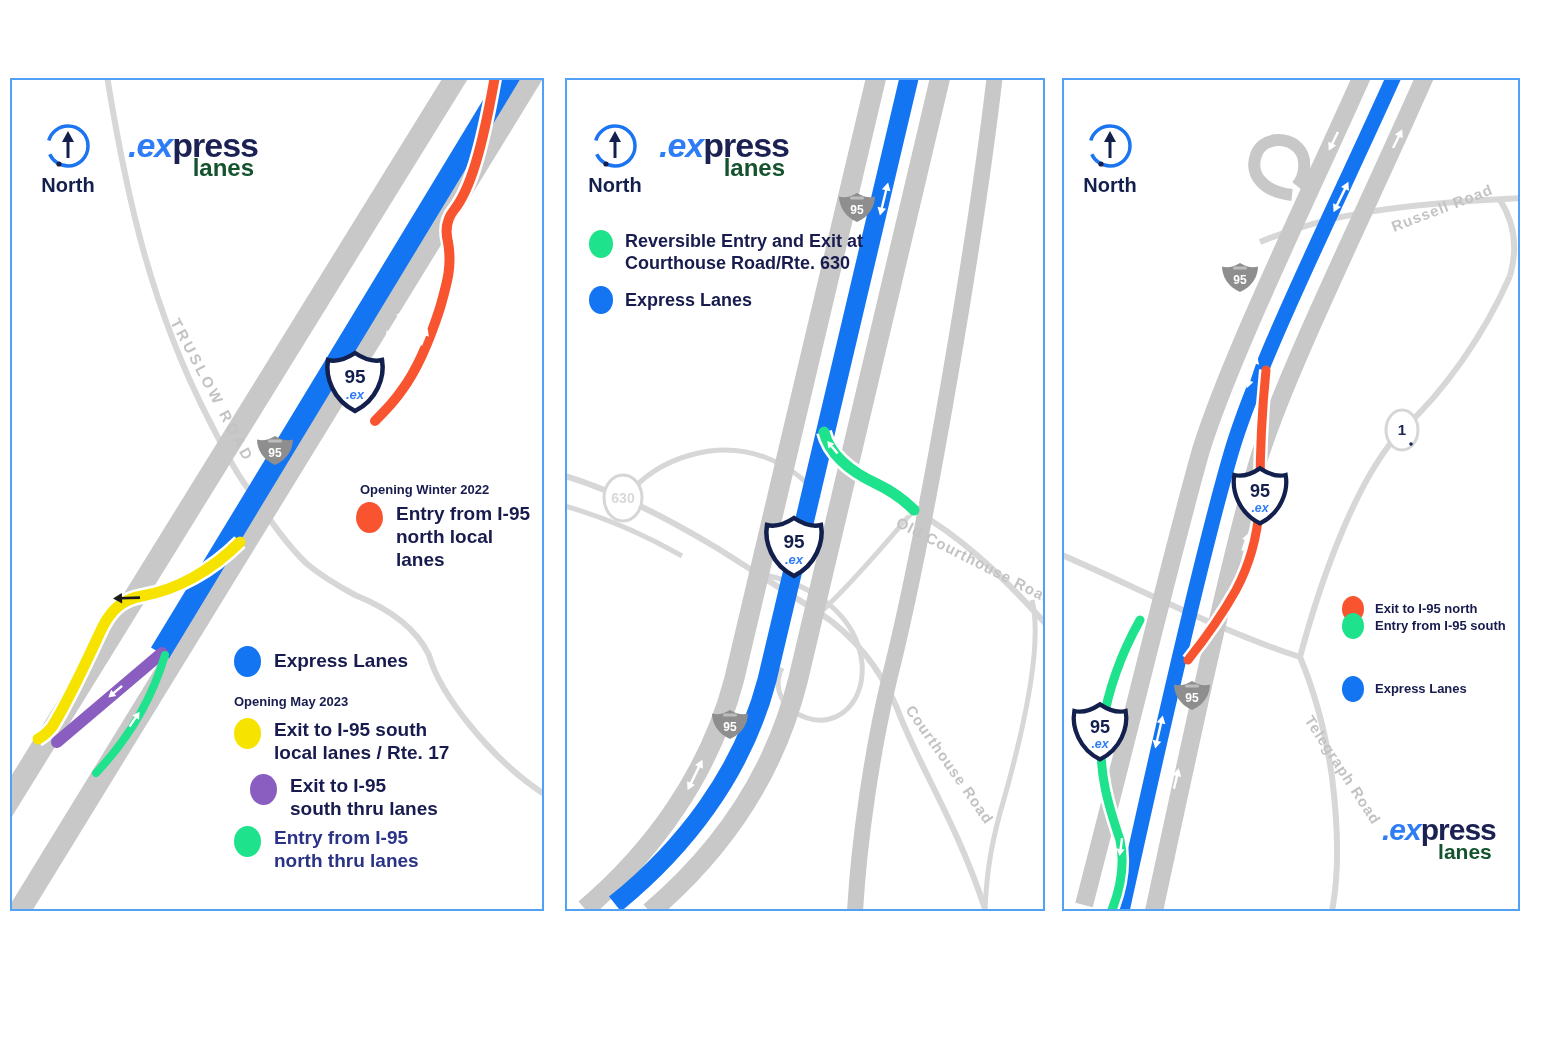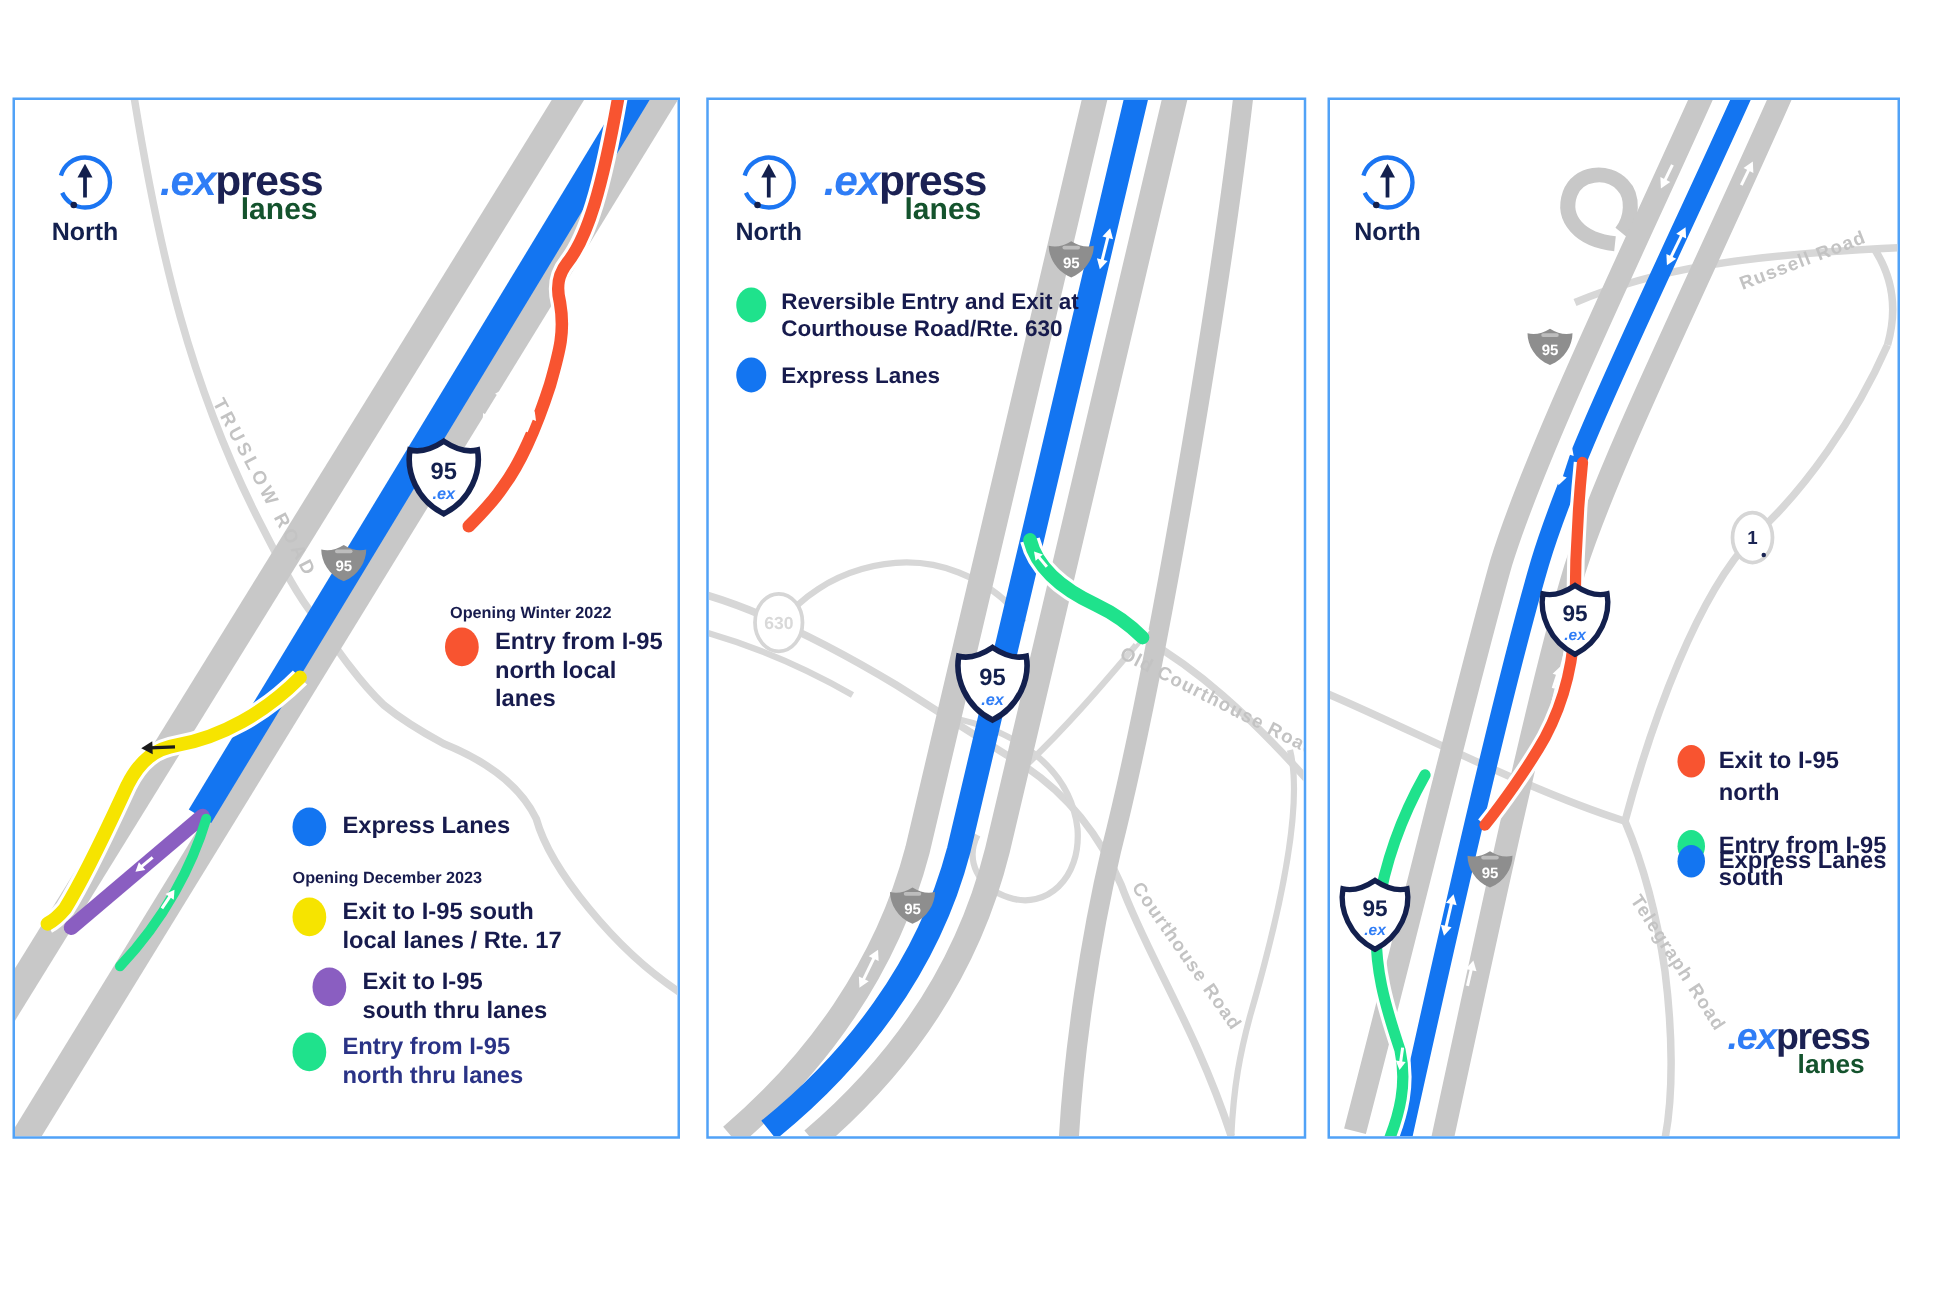--- a/index.html
+++ b/index.html
@@ -61,21 +61,21 @@
   
   .lg-heading { position:absolute; font-size:13px; font-weight:600; color:#171B4D; }
   .lg-item { position:absolute; display:flex; align-items:flex-start; }
   .lg-dot { border-radius:50%; flex:0 0 auto; }
   .p1 .lg-dot { width:27px; height:31px; margin-right:13px; }
   .p2 .lg-dot { width:24px; height:28px; margin-right:12px; }
   .p3 .lg-dot { width:22px; height:26px; margin-right:11px; }
   .lg-text { font-weight:bold; color:#171B4D; }
   .p1 .lg-text { font-size:19px; line-height:23px; }
   .p2 .lg-text { font-size:18px; line-height:22px; }
-  .p3 .lg-text { font-size:19px; line-height:26px; }
+  .p3 .lg-text { font-size:13px; line-height:26px; }
   .lg-text.vcenter1 { line-height:30px; }
   .lg-text.vcenter2 { line-height:28px; }
   .lg-text.indigo { color:#2A3386; }
   .dot-orange { background:#F85430; }
   .dot-blue   { background:#1375F1; }
   .dot-yellow { background:#F6E400; }
   .dot-purple { background:#8A5EC1; }
   .dot-green  { background:#1FE28C; }
 </style>
 </head>
@@ -166,21 +166,21 @@
     <div class="lg-heading" style="left:348px; top:402px;">Opening Winter 2022</div>
     <div class="lg-item" style="left:344px; top:422px;">
       <span class="lg-dot dot-orange"></span>
       <span class="lg-text"><span>Entry from I-95</span><br>
       <span>north local lanes</span></span>
     </div>
     <div class="lg-item" style="left:222px; top:566px;">
       <span class="lg-dot dot-blue"></span>
       <span class="lg-text vcenter1">Express Lanes</span>
     </div>
-    <div class="lg-heading" style="left:222px; top:614px;">Opening December 2023</div>
+    <div class="lg-heading" style="left:222px; top:614px;">Opening May 2023</div>
     <div class="lg-item" style="left:222px; top:638px;">
       <span class="lg-dot dot-yellow"></span>
       <span class="lg-text"><span>Exit to I-95 south</span><br>
       <span>local lanes / Rte. 17</span></span>
     </div>
     <div class="lg-item" style="left:238px; top:694px;">
       <span class="lg-dot dot-purple"></span>
       <span class="lg-text"><span>Exit to I-95</span><br>
       <span>south thru lanes</span></span>
     </div>
@@ -375,21 +375,21 @@
         <line class="north-arrow" x1="30" y1="38" x2="30" y2="18"></line>
         <path class="north-head" d="M30,11 L36,22 L24,22 Z"></path>
       </svg>
       <div class="north-label">North</div>
     </div>
 
     <div class="lg-item" style="left:278px; top:516px;">
       <span class="lg-dot dot-orange"></span>
       <span class="lg-text">Exit to I-95 north</span>
     </div>
-    <div class="lg-item" style="left:278px; top:584px;">
+    <div class="lg-item" style="left:278px; top:533px;">
       <span class="lg-dot dot-green"></span>
       <span class="lg-text">Entry from I-95 south</span>
     </div>
     <div class="lg-item" style="left:278px; top:596px;">
       <span class="lg-dot dot-blue"></span>
       <span class="lg-text">Express Lanes</span>
     </div>
 
     <div class="logo small" style="left:318px; top:735px;">
       <div class="logo-line1"><span class="logo-ex">.ex</span><span class="logo-press">press</span></div>

